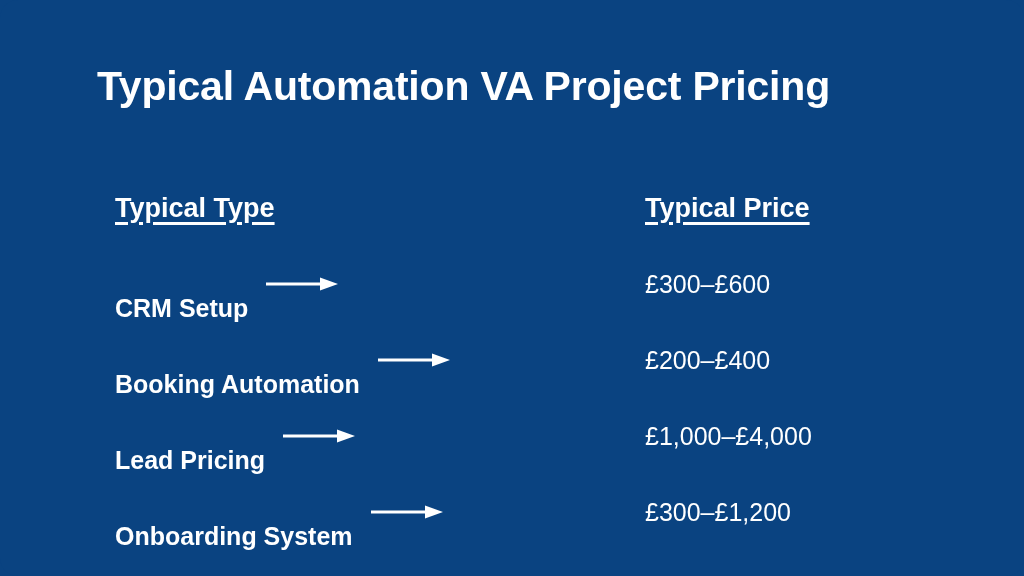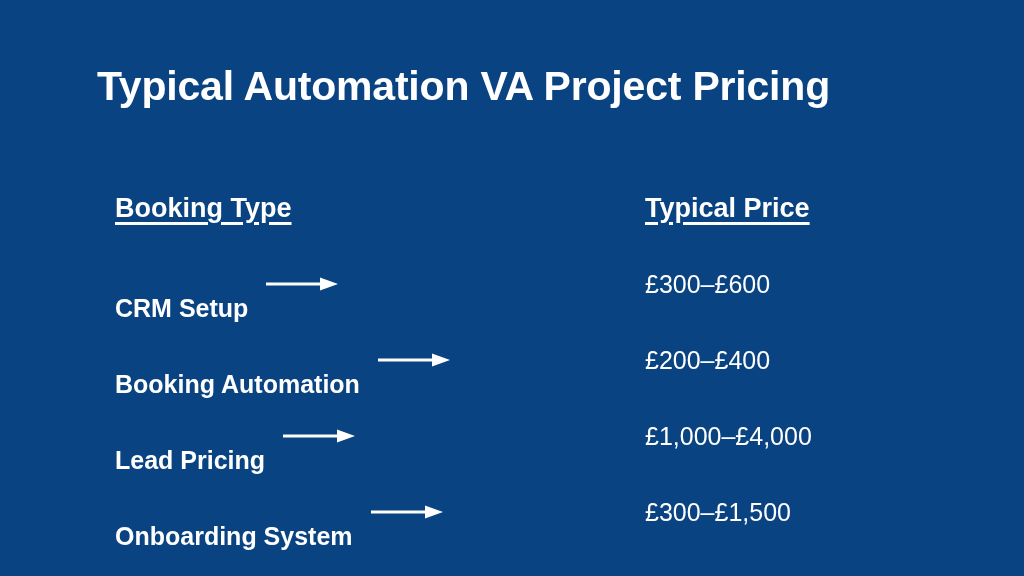--- a/index.html
+++ b/index.html
@@ -107,21 +107,21 @@
 <body>
 
 <div class="slide">
 
   <div class="title">Typical Automation VA Project Pricing</div>
 
   <div class="table">
 
     <div class="row">
       <div class="col-type">
-        <span class="header-cell">Booking Type</span>
+        <span class="header-cell">Typical Type</span>
       </div>
       <div class="col-price">
         <span class="header-cell">Typical Price</span>
       </div>
     </div>
 
     <div class="row">
       <div class="col-type">
         <span class="cell-label">CRM Setup</span>
         <span class="arrow">
@@ -170,18 +170,18 @@
       <div class="col-type">
         <span class="cell-label">Onboarding System</span>
         <span class="arrow">
           <svg width="72" height="20" viewBox="0 0 72 20" xmlns="http://www.w3.org/2000/svg">
             <rect x="0" y="8.5" width="58" height="3" fill="#ffffff"></rect>
             <polygon points="54,3.5 72,10 54,16.5" fill="#ffffff"></polygon>
           </svg>
         </span>
       </div>
       <div class="col-price">
-        <span class="cell-price">£300–£1,500</span>
+        <span class="cell-price">£300–£1,200</span>
       </div>
     </div>
 
   </div>
 </div>
 
 </body></html>

